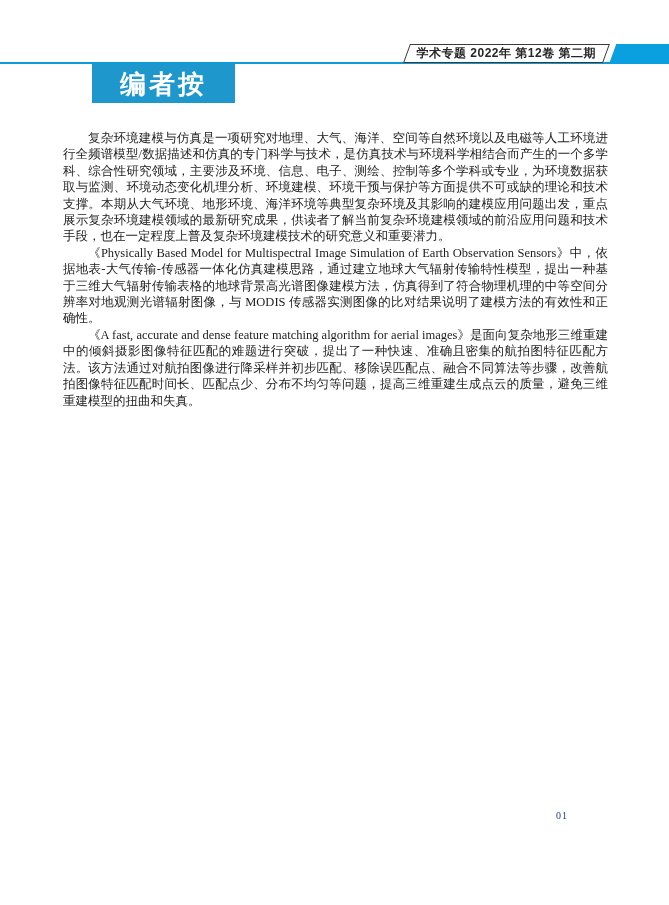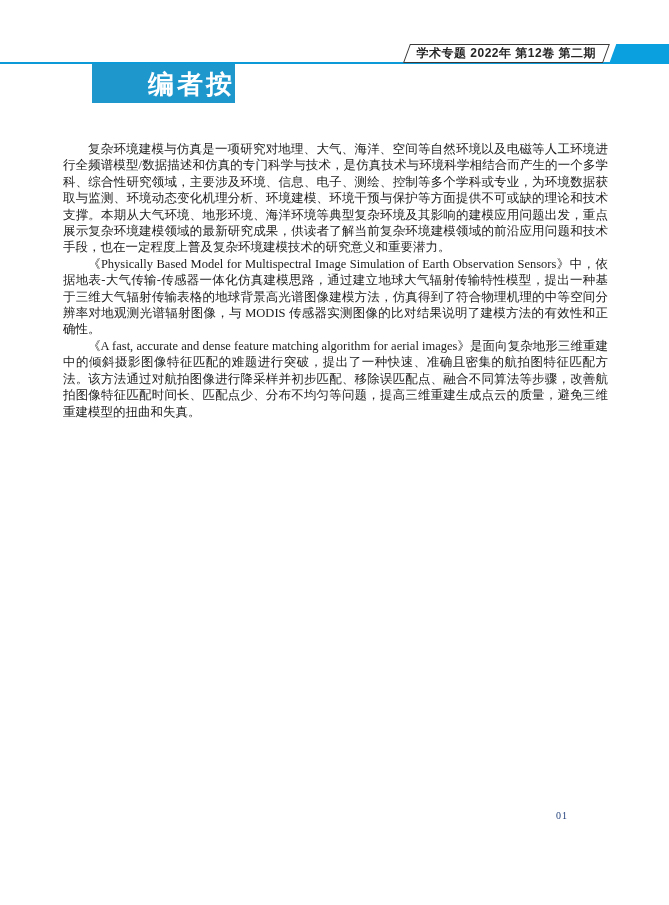--- a/index.html
+++ b/index.html
@@ -40,33 +40,33 @@
     width:74px;height:20px;
     background:#0a9fdf;
     transform:skewX(-20deg);
     transform-origin:bottom left;
   }
   
   .title-badge{
     position:absolute;left:92px;top:64px;
     width:143px;height:39px;
     background:#1e97cd;
-    display:flex;align-items:center;justify-content:flex-end;
+    display:flex;align-items:center;justify-content:center;
   }
   .title-badge .badge-text{
     font-family:"Liberation Sans","DejaVu Sans",sans-serif;
     font-weight:bold;
     font-size:26px;
     color:#ffffff;
     letter-spacing:3px;
     line-height:1;
   }
   
   .body-text{
-    position:absolute;left:63px;top:141px;
+    position:absolute;left:63px;top:130px;
     width:545px;
     color:#1c1c1c;
   }
   .body-text p{
     margin:0;
     text-indent:2em;
     text-align:justify;
     font-size:12.5px;
     line-height:16.4px;
   }

